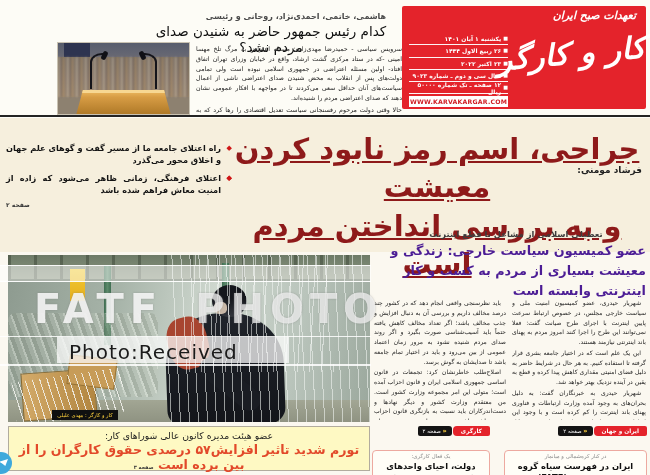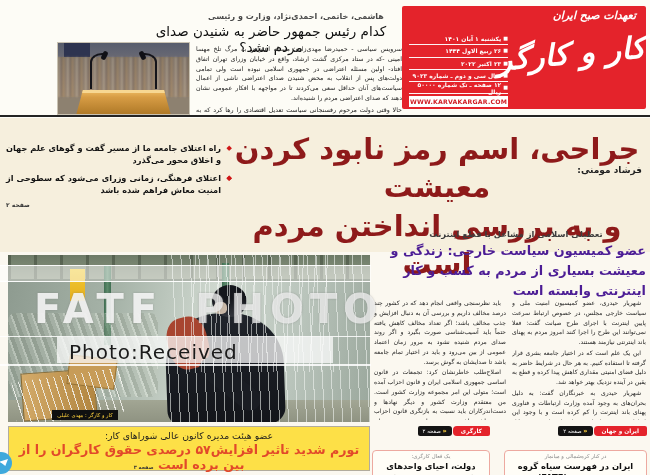--- a/index.html
+++ b/index.html
@@ -59,21 +59,21 @@
   .mic.left  { left:32px; top:10px; border-left:2px solid #14141a; border-top-left-radius:12px 9px; }
   .mic.right { right:32px; top:10px; border-right:2px solid #14141a; border-top-right-radius:12px 9px; }
   .mic::after { content:""; position:absolute; top:-4px; width:5px; height:9px;
                 background:#101016; border-radius:3px; }
   .mic.left::after  { right:-2px; transform:rotate(25deg); }
   .mic.right::after { left:-2px;  transform:rotate(-25deg); }
 
   
   .lead-kicker { position:absolute; right:8px; top:121px; font-size:9px; font-weight:bold; color:#222;margin-top:44px; }
   .lead-headline { position:absolute; left:228px; right:4px; top:130px; text-align:center;
-                   font-size:29px; font-weight:bold; color:#8e1a1a; line-height:1.32; }
+                   font-size:29px; font-weight:bold; color:#8e1a1a; line-height:1.32;text-decoration:underline; }
   .lead-bullets { position:absolute; left:6px; top:142px; width:226px; }
   .lead-bullet { position:relative; padding-right:11px; font-size:8.2px; font-weight:bold;
                  line-height:1.5; color:#141414; margin-bottom:5px; text-align:justify; }
   .lead-bullet .diamond { position:absolute; right:0; top:1px; color:#cf1717; font-size:7px; }
   .lead-pageref { font-size:6px; font-weight:bold; color:#333; text-align:left; }
 
   
   .sa-kicker { position:absolute; left:386px; top:229px; width:260px; text-align:center;
                font-size:8.4px; font-weight:bold; color:#3c3c3c; }
   .sa-headline { position:absolute; left:386px; top:241px; width:260px; text-align:right;
@@ -133,31 +133,31 @@
   
   .wm-barA { position:absolute; left:0; top:265px; width:371px; height:17px;
              background:rgba(255,255,255,.5); border-top:1px solid rgba(255,255,255,.9);
              border-bottom:1px solid rgba(255,255,255,.9); }
   .wm-text { position:absolute; left:34px; top:286px; width:330px; direction:ltr;
              font-size:40px; font-weight:bold; letter-spacing:6px;
              color:rgba(252,252,252,.85); text-shadow:0 0 2px rgba(120,120,120,.5);
              white-space:nowrap; }
   .wm-text .lite { font-weight:bold; color:rgba(255,255,255,.68);margin-left:12px; }
   .wm-lineB1 { position:absolute; left:0; top:336px; width:371px; height:1px; background:rgba(255,255,255,.85); }
-  .wm-barB { position:absolute; left:57px; top:337px; width:276px; height:26px;
+  .wm-barB { position:absolute; left:57px; top:337px; width:232px; height:26px;
              background:rgba(252,252,252,.74); direction:ltr; color:#1b1b1b;
              font-size:20px; padding:3px 0 0 12px; letter-spacing:1px; }
   .wm-lineB2 { position:absolute; left:0; top:364px; width:371px; height:2px; background:rgba(255,255,255,.85); }
   .photo-credit { position:absolute; left:52px; top:410px; width:66px; height:10px;
              background:#101010; color:#ffd23e; font-size:5.2px; line-height:10px;
              text-align:center; white-space:nowrap; overflow:hidden; }
 
   
   .caption-box { position:absolute; left:8px; top:426px; width:362px; height:45px;
-                 border:1px solid #b2ac9e; background:#fde047; text-align:center; }
+                 border:1px solid #b2ac9e; background:#fef9c3; text-align:center; }
   .cap-kicker { font-size:9.3px; color:#1c1c1c; margin-top:3px; }
   .cap-headline { font-size:12.6px; font-weight:bold; color:#e2492a; margin-top:1px; }
   .cap-pageref { font-size:5px; color:#333; font-weight:bold; }
 
   
   .teaser { position:absolute; top:426px; }
   .teaser1 { left:372px; width:118px; }
   .teaser2 { left:504px; width:143px; }
   .t-head { display:flex; justify-content:flex-start; gap:0; height:10px; direction:rtl; }
   .t-section { background:#e4232b; color:#fff; font-size:5.8px; font-weight:bold;
@@ -206,21 +206,21 @@
         <span>سال سی و دوم ـ شماره ۹۰۲۳</span>
       </div>
       <div class="date-row">
         <span class="sq">■</span>
         <span>۱۲ صفحه ـ تک شماره ۵۰۰۰۰ ریال</span>
       </div>
     </div>
     <div class="mh-site">WWW.KARVAKARGAR.COM</div>
   </div>
 
-  <div class="ta-kicker">هاشمی، خاتمی، احمدی‌نژاد، وزارت و رئیسی</div>
+  <div class="ta-kicker">هاشمی، خاتمی، احمدی‌نژاد، روحانی و رئیسی</div>
   <div class="ta-headline">کدام رئیس جمهور حاضر به شنیدن صدای مردم نشد؟</div>
 
   <div class="ta-photo">
     <div class="ta-wall"></div>
     <div class="ta-curtain"></div>
     <div class="ta-crowd"></div>
     <div class="ta-podium"></div>
     <div class="mic left"></div>
     <div class="mic right"></div>
   </div>
@@ -240,21 +240,21 @@
   <div class="lead-bullets">
     <div class="lead-bullet">
       <span class="diamond">◆</span>
       <span>راه اعتلای جامعه ما از مسیر گفت و گوهای علم جهان و اخلاق محور می‌گذرد</span>
     </div>
     <div class="lead-bullet">
       <span class="diamond">◆</span>
     </div>
     <div class="lead-bullet">
       <span class="diamond">◆</span>
-      <span>اعتلای فرهنگی، زمانی وزرای می‌شود که سطوحی از امنیت معاش فراهم شده باشد</span>
+      <span>اعتلای فرهنگی، زمانی ظاهر می‌شود که زاده از امنیت معاش فراهم شده باشد</span>
     </div>
     <div class="lead-pageref">صفحه ۲</div>
   </div>
 
   <div class="sa-kicker">تعطیلی اسلامی از مشاغل با قطع اینترنت</div>
   <div class="sa-headline">عضو کمیسیون سیاست خارجی: زندگی و معیشت بسیاری از مردم به کسب و کار اینترنتی وابسته است</div>
 
   <div class="news-col col-right">
     <p>شهریار حیدری، عضو کمیسیون امنیت ملی و سیاست خارجی مجلس، در خصوص ارتباط سرعت پایین اینترنت با اجرای طرح صیانت گفت: فعلا نمی‌توانند این طرح را اجرا کنند امروز مردم به پهنای باند اینترنتی نیازمند هستند.</p>
     <p>این یک علم است که در اختیار جامعه بشری قرار گرفته تا استفاده کنیم. به هر حال در شرایط حاضر به دلیل فضای امنیتی مقداری کاهش پیدا کرده و قطع به یقین در آینده نزدیک بهتر خواهد شد.</p>

